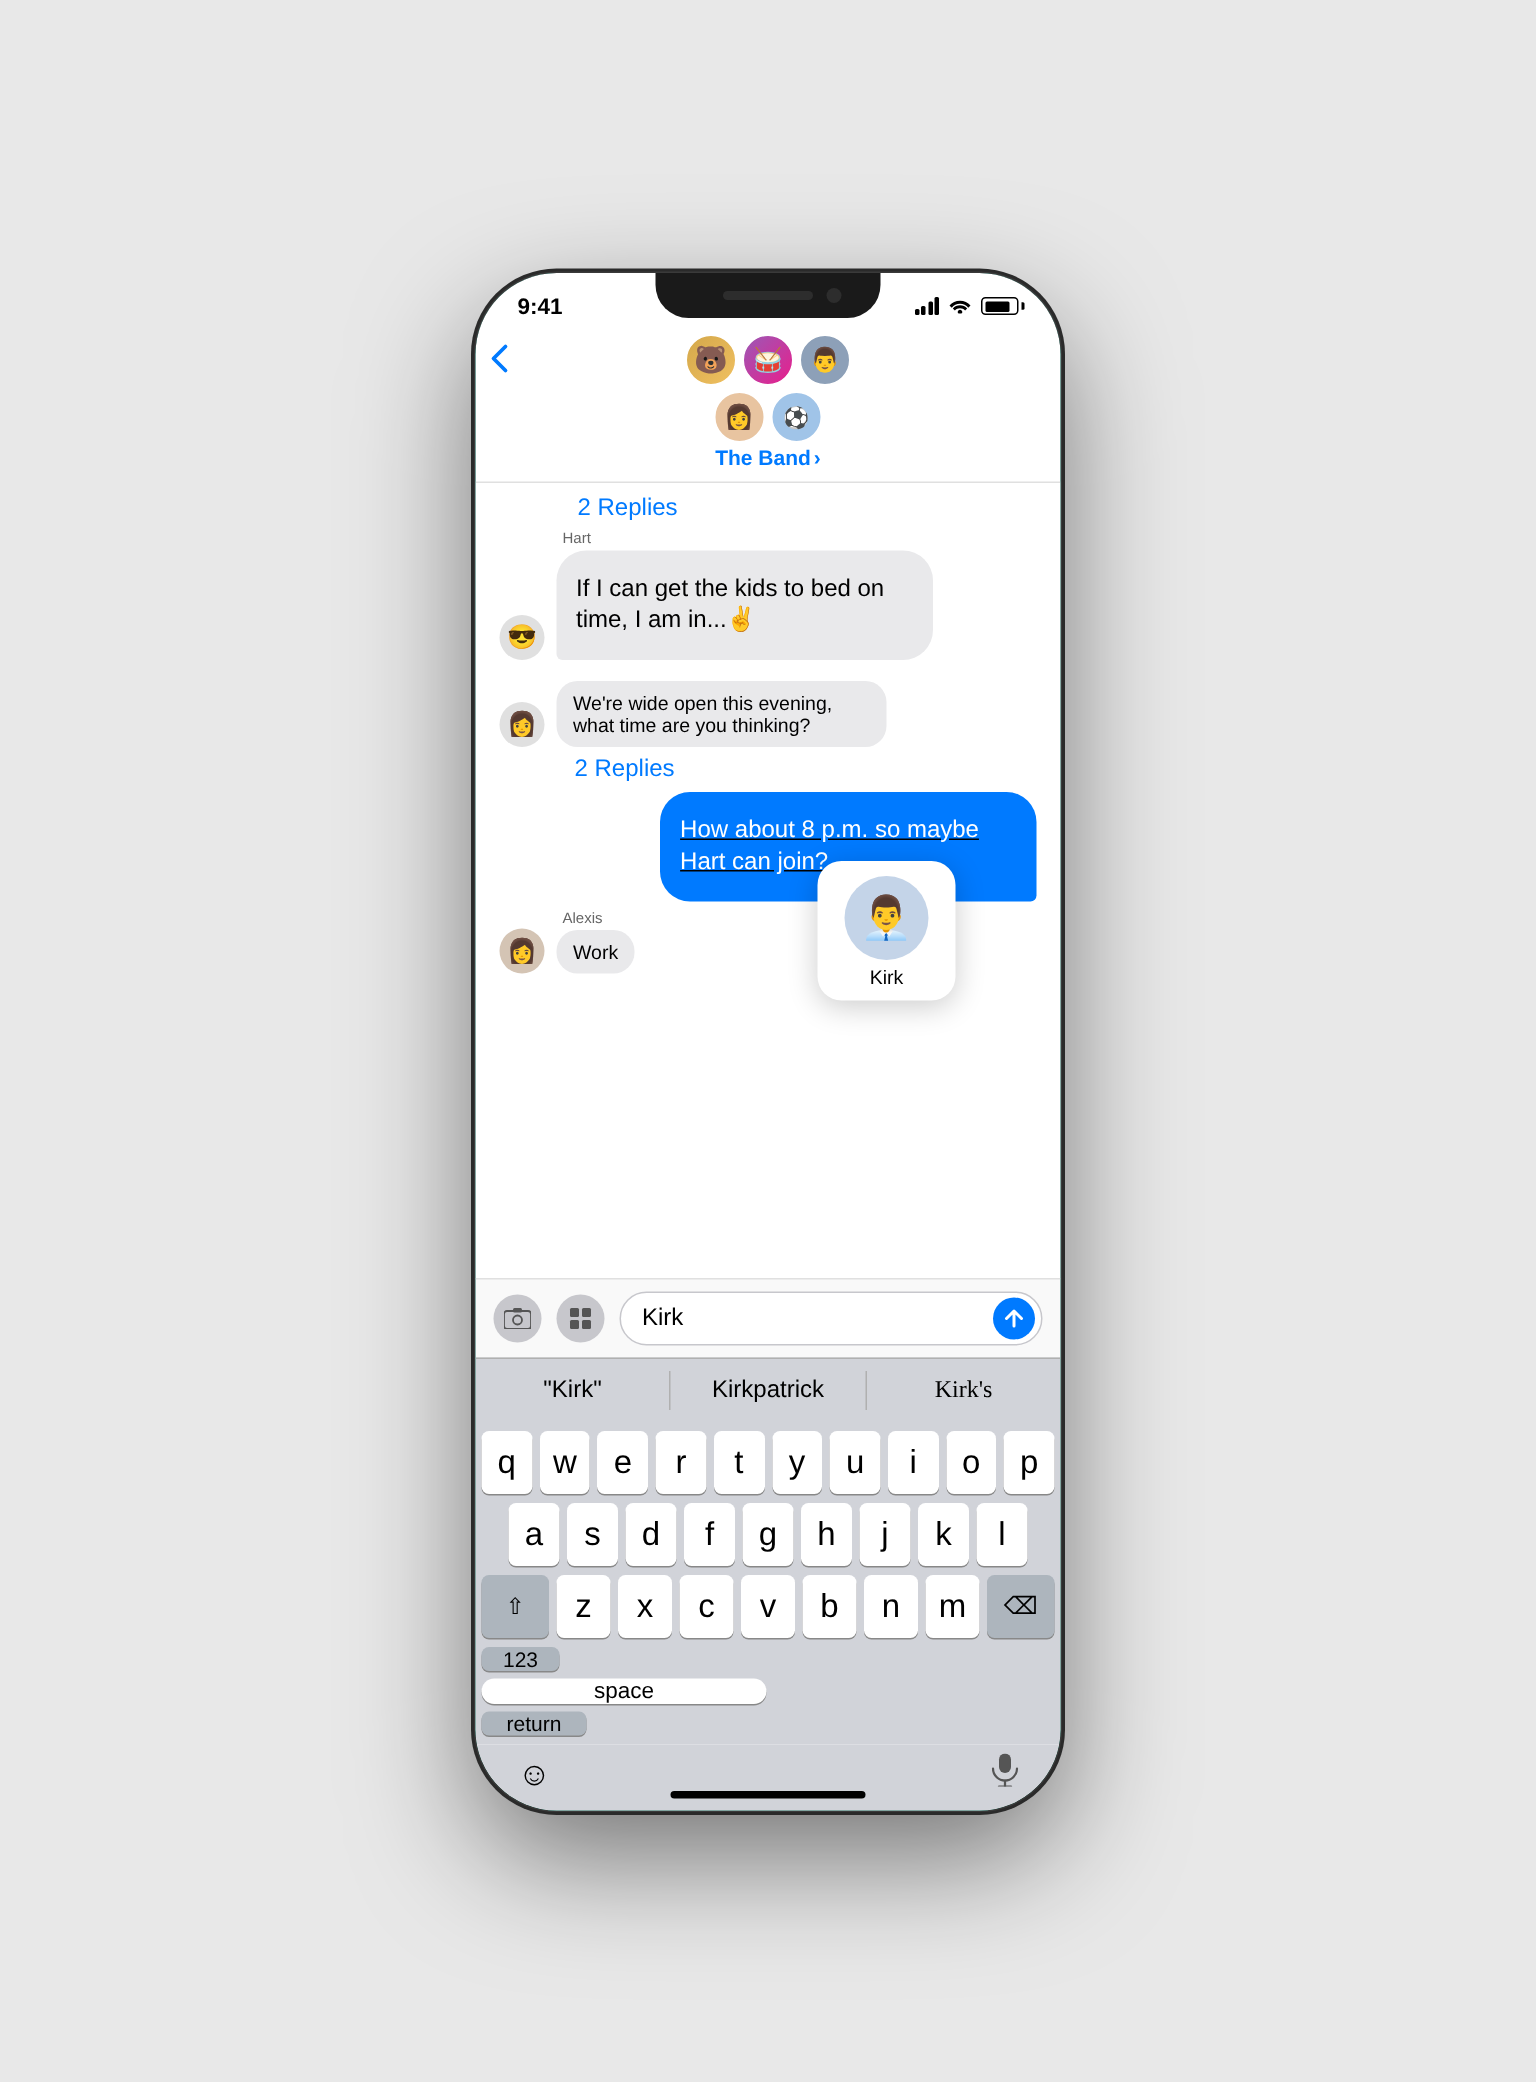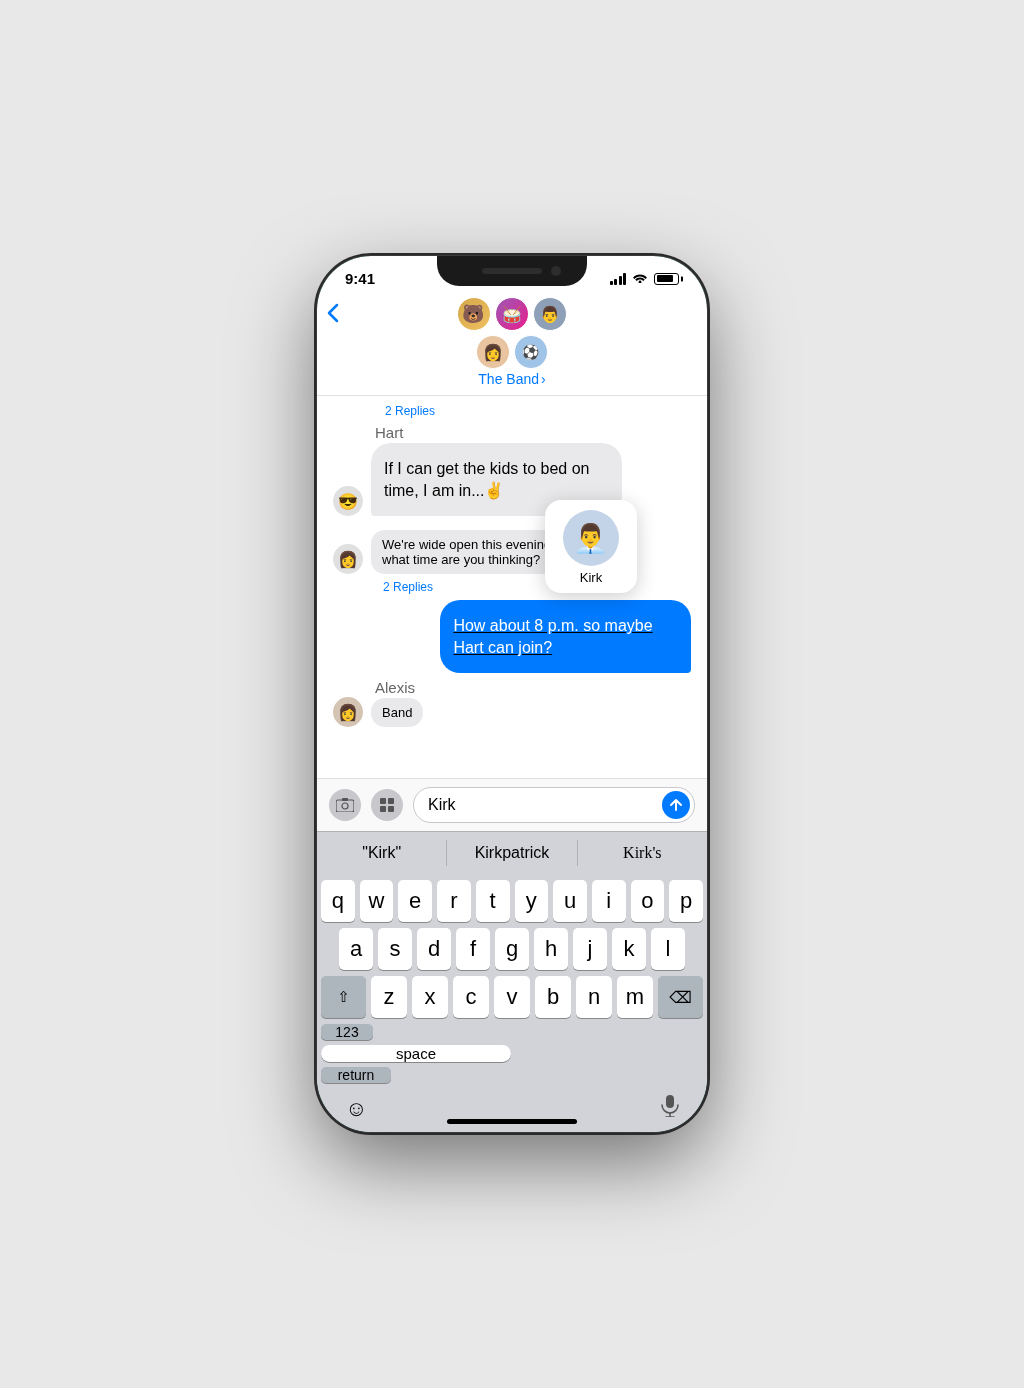--- a/index.html
+++ b/index.html
@@ -7,21 +7,21 @@
       background: #e8e8e8;
       display: flex;
       justify-content: center;
       align-items: center;
       min-height: 1388px;
       font-family: -apple-system, 'SF Pro Text', 'Helvetica Neue', Arial, sans-serif;
     }
 
     .phone-outer {
       width: 390px;
-      height: 876px;
+      height: 1025px;
       background: #5eead4;
       border-radius: 54px;
       position: relative;
       box-shadow:
         0 0 0 1px #3a3a3a,
         0 0 0 3px #2a2a2a,
         inset 0 0 0 2px #3d3d3d,
         0 30px 80px rgba(0,0,0,0.5);
       overflow: hidden;
     }
@@ -175,41 +175,41 @@
       border-radius: 50%;
       overflow: hidden;
       display: flex;
       align-items: center;
       justify-content: center;
       font-size: 18px;
       border: 1.5px solid #fff;
     }
     .group-name {
       font-size: 14px;
-      font-weight: 400;
+      font-weight: 700;
       color: #007aff;
       display: flex;
       align-items: center;
       gap: 2px;
     }
 
     
     .messages-area {
       flex: 1;
       overflow-y: auto;
       padding: 8px 16px;
       display: flex;
       flex-direction: column;
       gap: 6px;
       background: #fff;
     }
 
     .replies-link {
       color: #007aff;
-      font-size: 12px;
+      font-size: 16px;
       font-weight: 500;
       margin-left: 52px;
     }
 
     .message-row {
       display: flex;
       align-items: flex-end;
       gap: 8px;
     }
     .message-row.outgoing {
@@ -229,21 +229,21 @@
       background: #e0e0e0;
       overflow: hidden;
     }
 
     .message-content {
       max-width: 70%;
       display: flex;
       flex-direction: column;
     }
     .sender-name {
-      font-size: 15px;
+      font-size: 10px;
       color: #666;
       margin-bottom: 2px;
       margin-left: 4px;
     }
     .bubble {
       padding: 15px 13px;
       border-radius: 20px;
       font-size: 16px;
       line-height: 1.35;
       word-wrap: break-word;
@@ -550,21 +550,21 @@
         <div class="message-row outgoing">
           <div class="message-content">
             <div class="bubble outgoing">How about 8 p.m. so maybe Hart can join?</div>
           </div>
         </div>
 
         <div class="message-row">
           <div class="sender-avatar" style="background:#d4c4b4;">👩</div>
           <div class="message-content">
             <div class="sender-name">Alexis</div>
-            <div class="bubble-small">Band</div>
+            <div class="bubble-small">Work</div>
           </div>
         </div>
 
         <div class="mention-popup">
           <div class="mention-avatar">👨‍💼</div>
           <div class="mention-name">Kirk</div>
         </div>
       </div>
 
       <div class="input-toolbar">

